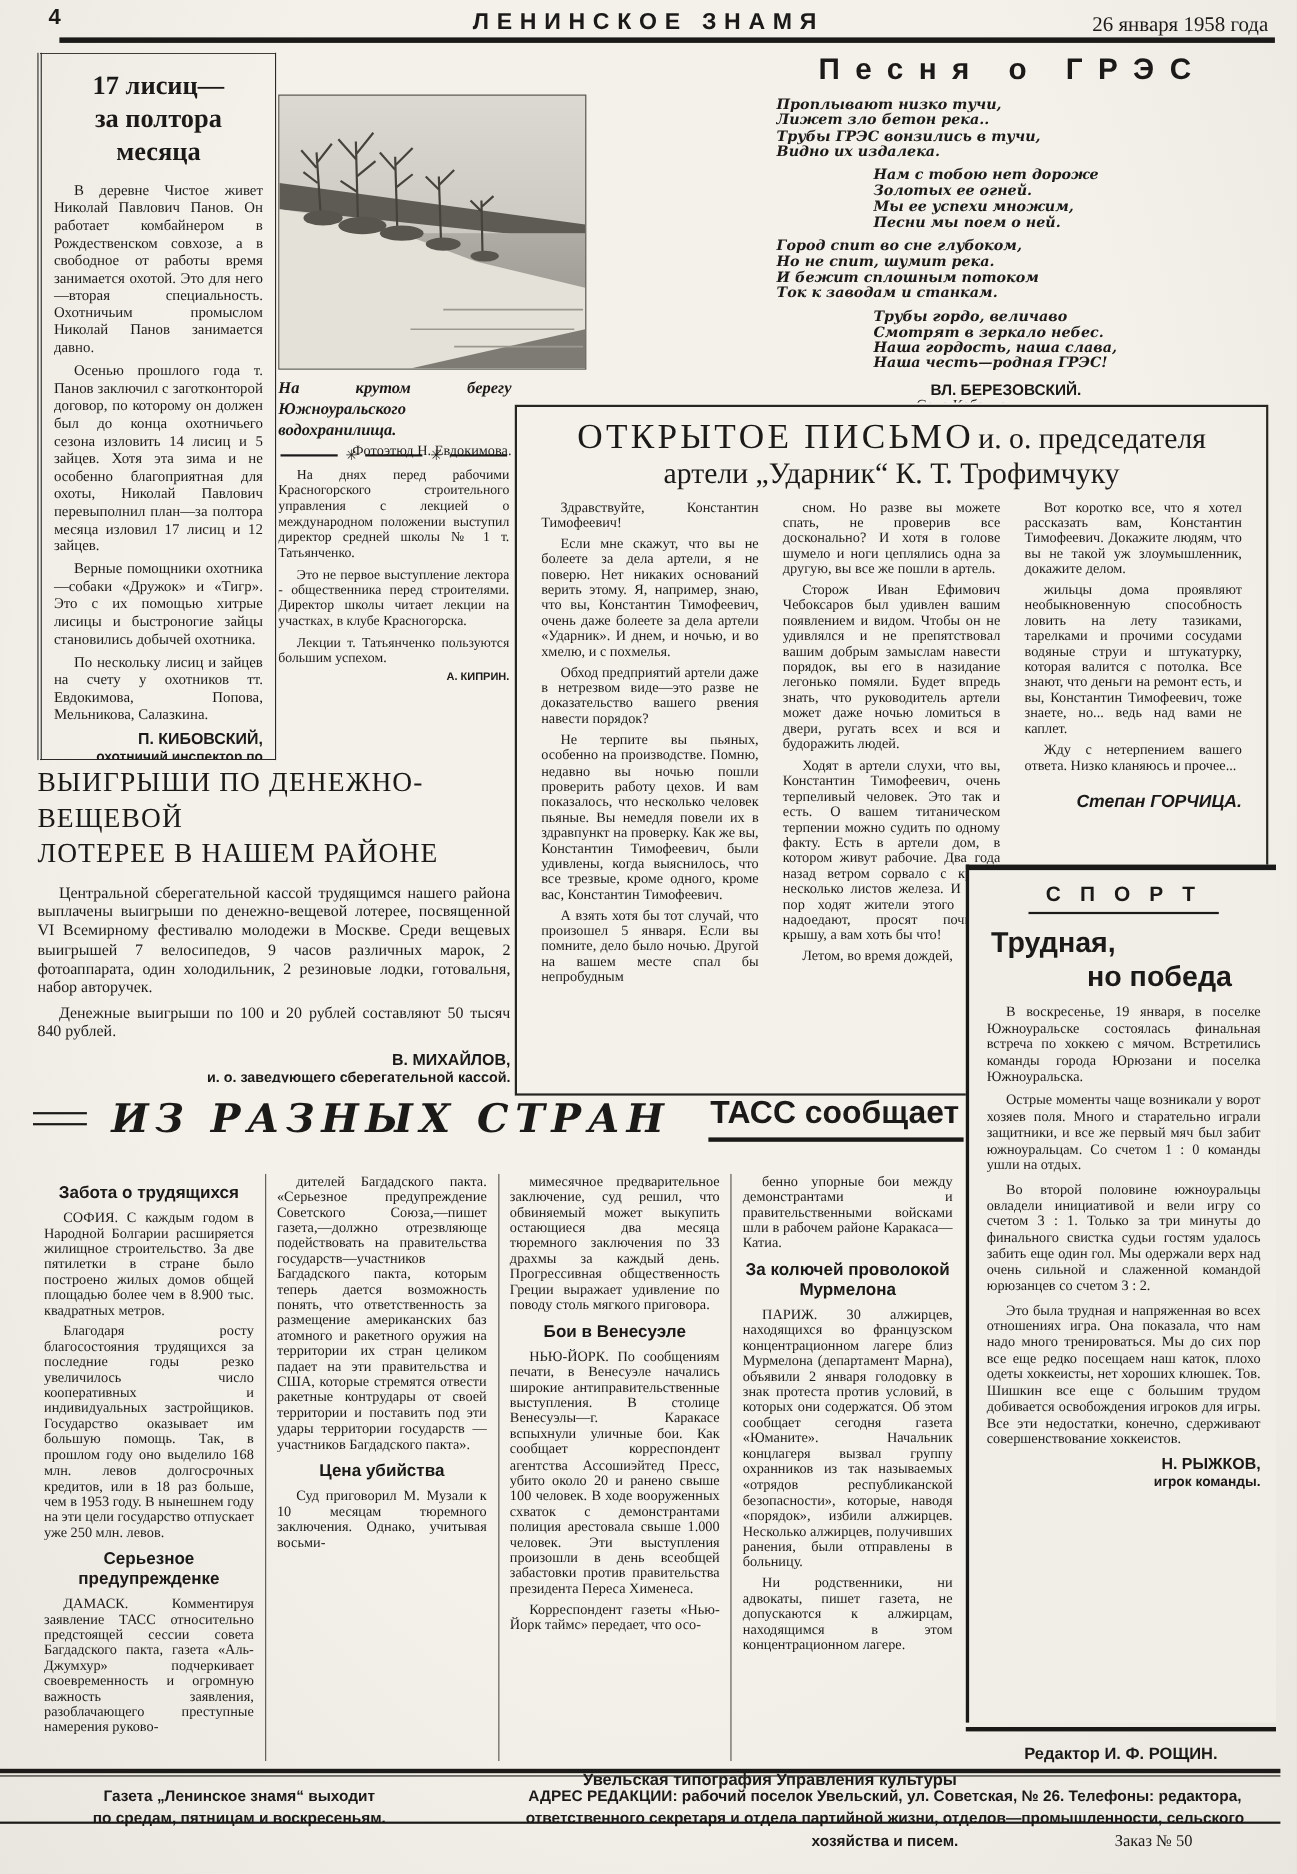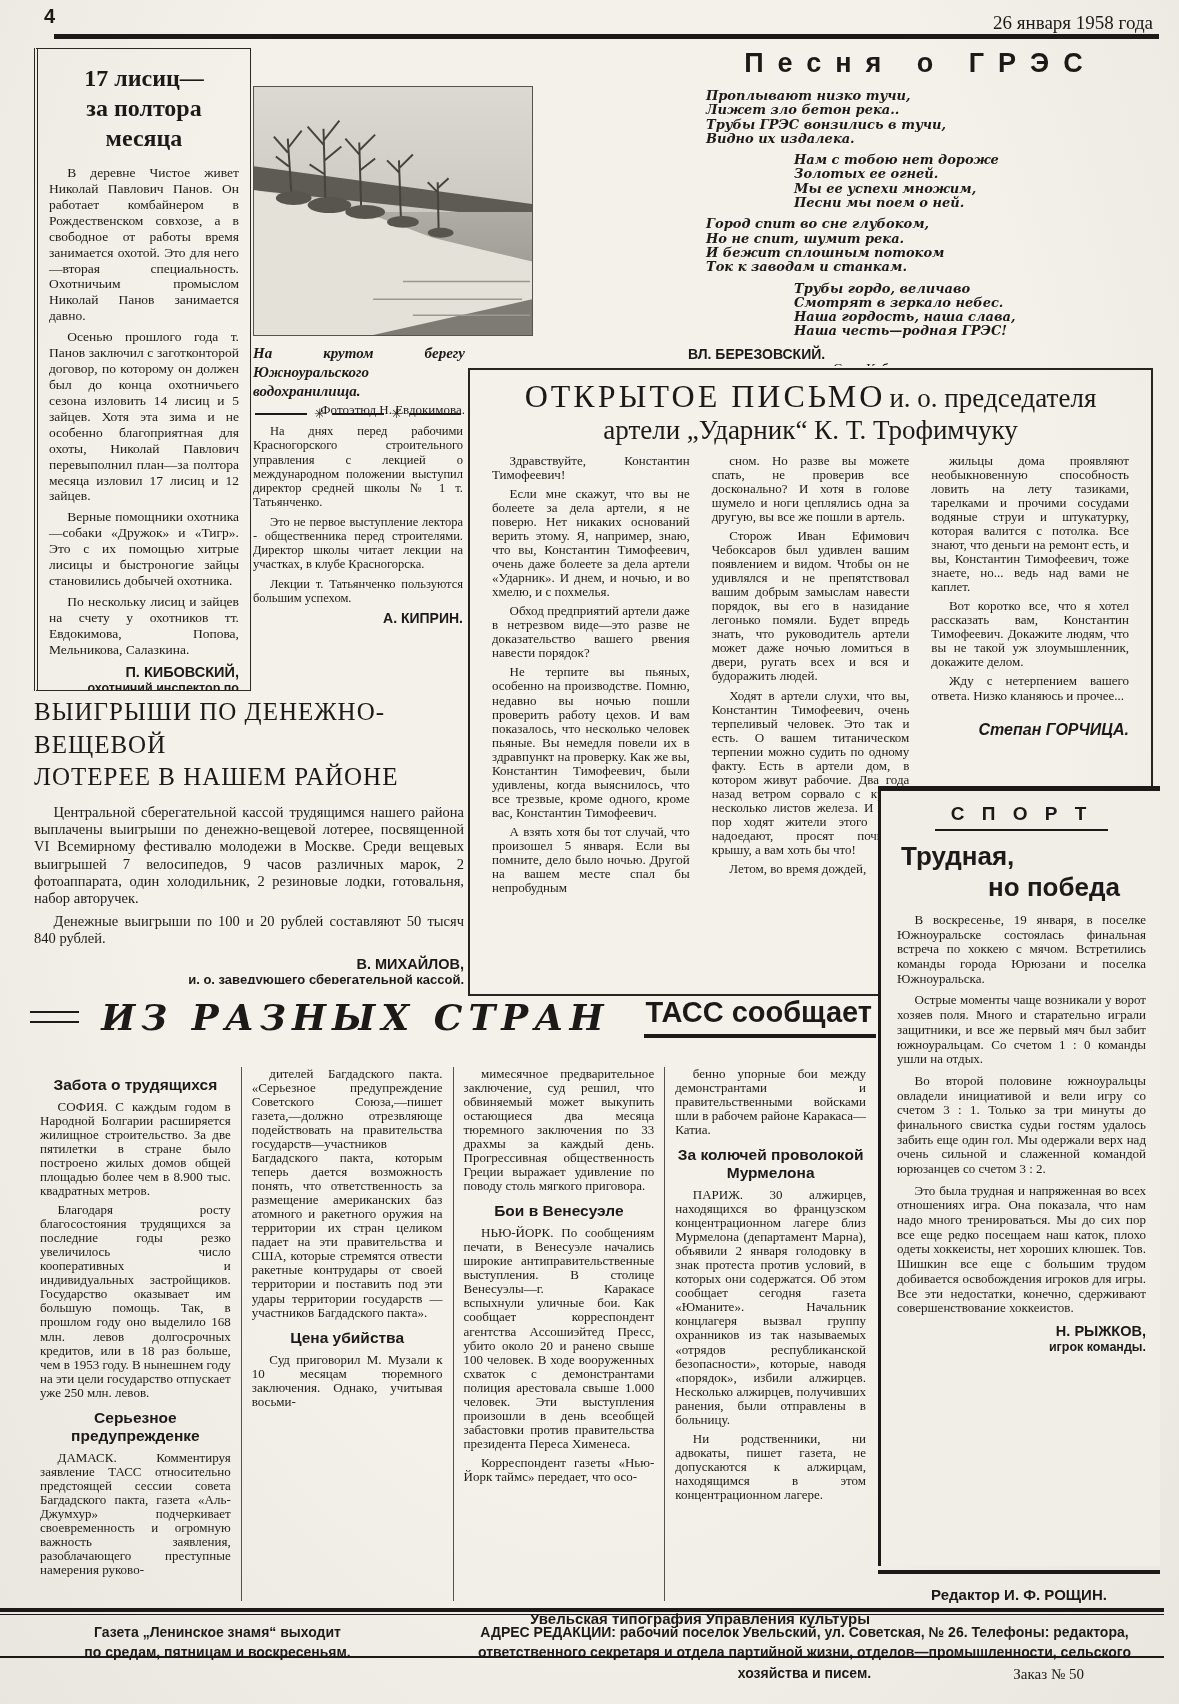--- a/index.html
+++ b/index.html
@@ -36,29 +36,29 @@
   .caption-text { font: bold italic 15px "Liberation Serif", serif; line-height:1.25; text-align:justify; }
   .caption-credit { font: 13px "Liberation Serif", serif; text-align:right; margin-top:2px; }
   .star-divider { position:absolute; left:255px; top:407px; width:206px; display:flex; align-items:center; gap:7px; }
   .star-divider .seg { flex:1; height:2px; background:#1b1a18; }
   .star-divider .star { font-size:13px; line-height:1; }
 
   
   .lecture { position:absolute; left:253px; top:424px; width:210px; height:266px; overflow:hidden; }
   .lecture-title { font: bold 20px "Liberation Sans", sans-serif; text-align:center; line-height:1.2; margin-bottom:9px; }
   .lecture-body { font-size:12.5px; line-height:1.14; }
-  .lecture .sig-strong { font-size:14px; margin-top:2px; }
+  .lecture .sig-strong { font-size:10px; margin-top:2px; }
 
   
   .poem { position:absolute; left:688px; top:48px; width:465px; height:318px; overflow:hidden; }
   .poem-title { text-align:center; font: bold 27px "Liberation Sans", sans-serif; letter-spacing:14px; margin-bottom:10px; }
   .stanza { font: bold italic 13px "DejaVu Serif", serif; line-height:1.1; margin:0 0 7px 18px; }
   .stanza.indent { margin-left:106px; }
   .stanza p { text-indent:0; margin:0; text-align:left; }
-  .poem-author { font: bold 14px "Liberation Sans", sans-serif; text-align:left; padding-right:12px; margin-top:2px; }
+  .poem-author { font: bold 14px "Liberation Sans", sans-serif; text-align:center; padding-right:12px; margin-top:2px; }
   .poem-place { font: 14px "Liberation Serif", serif; margin-left:145px; }
 
   
   .letter-box { position:absolute; left:468px; top:368px; width:685px; height:628px;
     border:2px solid #26251f; padding:8px 22px 6px; overflow:hidden; }
   .letter-head { text-align:center; line-height:1.2; margin-bottom:8px; }
   .lh1-big { font: 32px "Liberation Serif", serif; letter-spacing:3px; }
   .lh1-rest, .lh2 { font: 27px "Liberation Serif", serif; }
   .letter-cols { display:flex; gap:22px; height:505px; overflow:hidden; margin-top:6px; }
   .letter-col { flex:1 1 0; font-size:13px; line-height:1.08; }
@@ -106,20 +106,21 @@
   .footer-printer { position:absolute; left:430px; top:1610px; width:540px; text-align:center;
     font: bold 15px "Liberation Sans", sans-serif; }
   .footer-order { position:absolute; right:95px; top:1666px; font: 15px "Liberation Serif", serif; }
 </style>
 </head>
 <body>
 
 <div class="page">
 
   <div class="pgnum">4</div>
+  <div class="masthead">ЛЕНИНСКОЕ  ЗНАМЯ</div>
   <div class="issue-date">26 января 1958 года</div>
   <div class="top-rule"></div>
 
   <section class="fox-box">
     <div class="fox-title">
       <span>17 лисиц—</span><br>
       <span>за полтора месяца</span>
     </div>
     <div class="fox-body">
         <p>В деревне Чистое живет Николай Павлович Панов. Он работает комбайнером в Рождественском совхозе, а в свободное от работы время занимается охотой. Это для него—вторая специальность. Охотничьим промыслом Николай Панов занимается давно.</p>
@@ -239,22 +240,22 @@
           <p>А взять хотя бы тот случай, что произошел 5 января. Если вы помните, дело было ночью. Другой на вашем месте спал бы непробудным</p>
         </div>
       <div class="letter-col">
           <p>сном. Но разве вы можете спать, не проверив все досконально? И хотя в голове шумело и ноги цеплялись одна за другую, вы все же пошли в артель.</p>
           <p>Сторож Иван Ефимович Чебоксаров был удивлен вашим появлением и видом. Чтобы он не удивлялся и не препятствовал вашим добрым замыслам навести порядок, вы его в назидание легонько помяли. Будет впредь знать, что руководитель артели может даже ночью ломиться в двери, ругать всех и вся и будоражить людей.</p>
           <p>Ходят в артели слухи, что вы, Константин Тимофеевич, очень терпеливый человек. Это так и есть. О вашем титаническом терпении можно судить по одному факту. Есть в артели дом, в котором живут рабочие. Два года назад ветром сорвало с крыши несколько листов железа. И с тех пор ходят жители этого дома, надоедают, просят починить крышу, а вам хоть бы что!</p>
           <p>Летом, во время дождей,</p>
         </div>
       <div class="letter-col">
         <div>
+            <p>Вот коротко все, что я хотел рассказать вам, Константин Тимофеевич. Докажите людям, что вы не такой уж злоумышленник, докажите делом.</p>
             <p>жильцы дома проявляют необыкновенную способность ловить на лету тазиками, тарелками и прочими сосудами водяные струи и штукатурку, которая валится с потолка. Все знают, что деньги на ремонт есть, и вы, Константин Тимофеевич, тоже знаете, но... ведь над вами не каплет.</p>
-            <p>Вот коротко все, что я хотел рассказать вам, Константин Тимофеевич. Докажите людям, что вы не такой уж злоумышленник, докажите делом.</p>
             <p>Жду с нетерпением вашего ответа. Низко кланяюсь и прочее...</p>
           </div>
         <div class="sig-strong">Степан ГОРЧИЦА.</div>
       </div>
     </div>
   </section>
 
   <section class="lottery">
     <div class="lottery-title">
       <span>ВЫИГРЫШИ ПО ДЕНЕЖНО-ВЕЩЕВОЙ</span><br>

